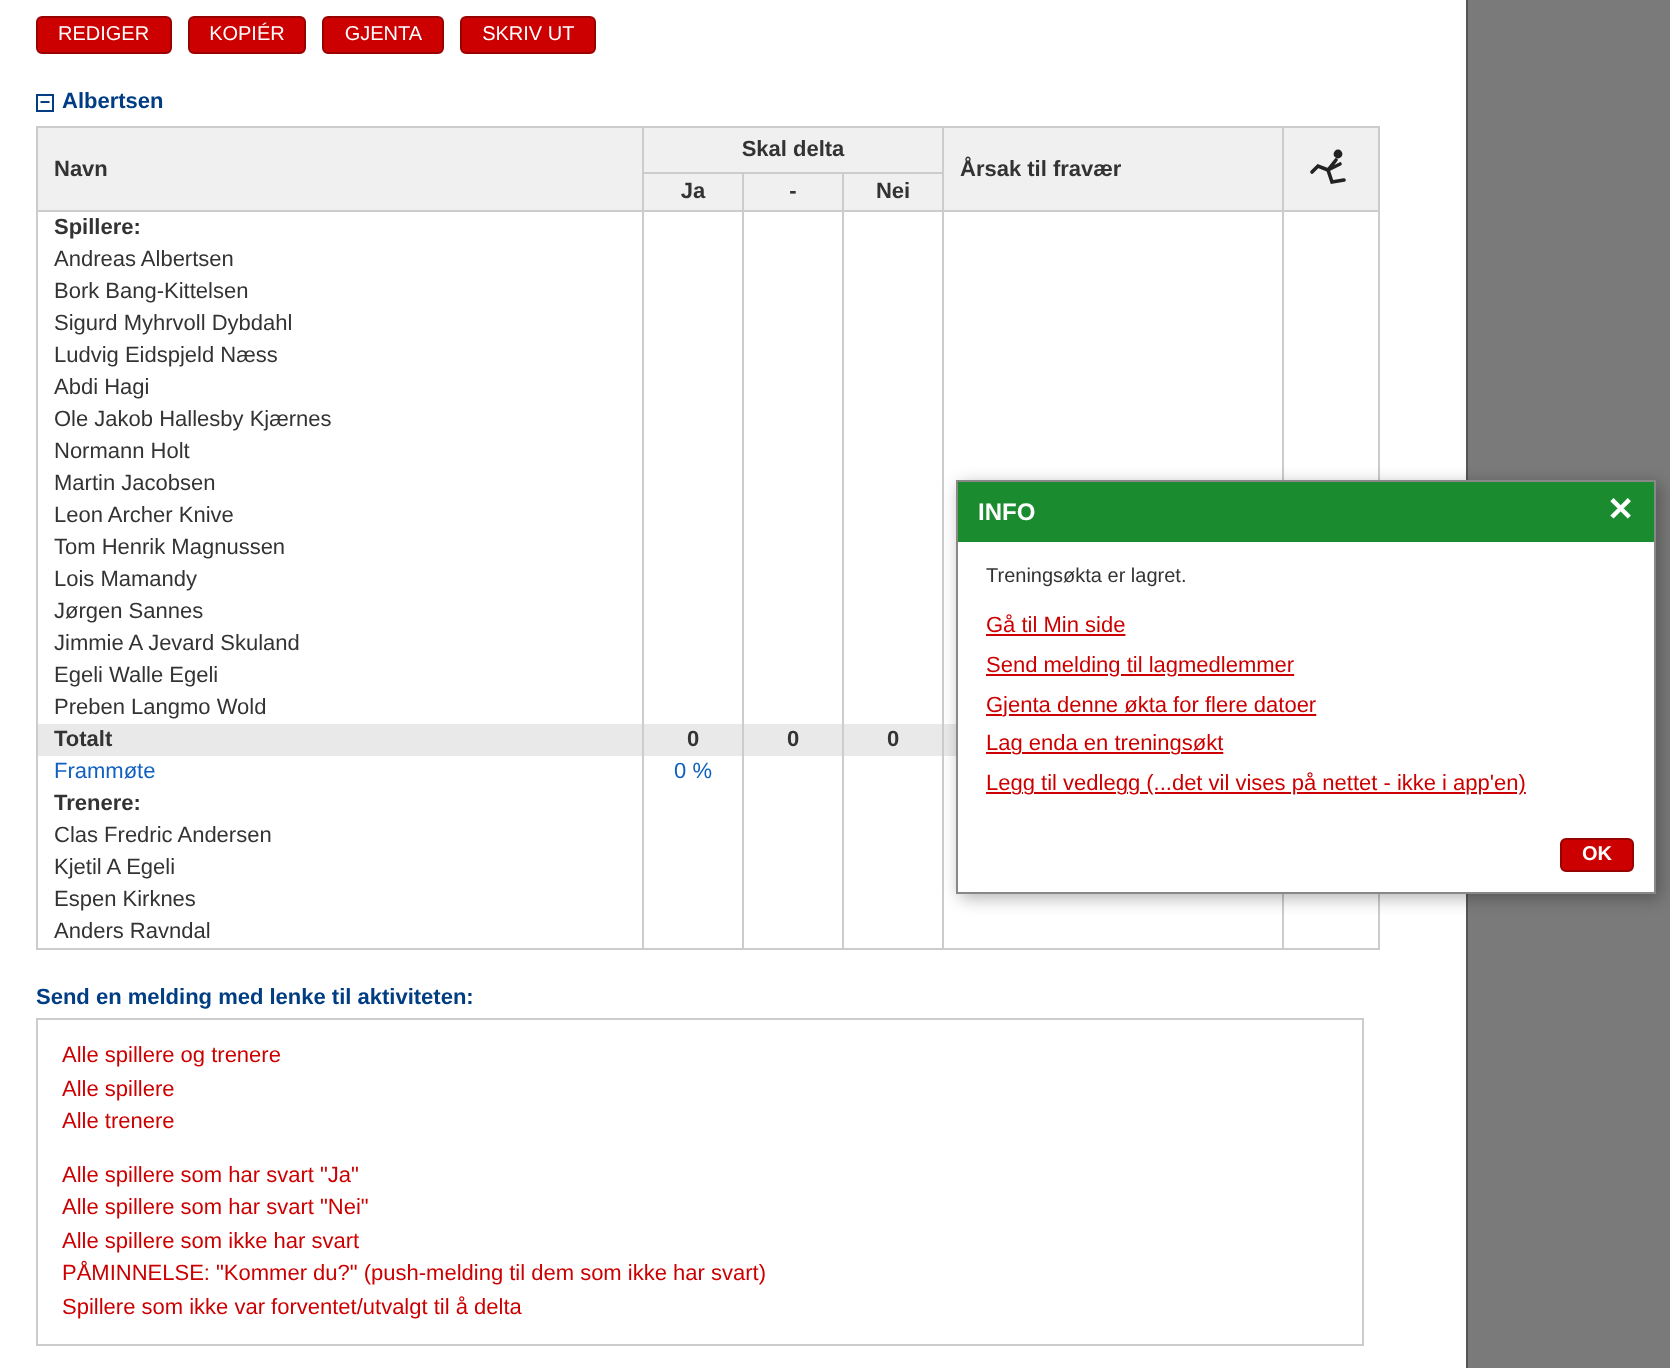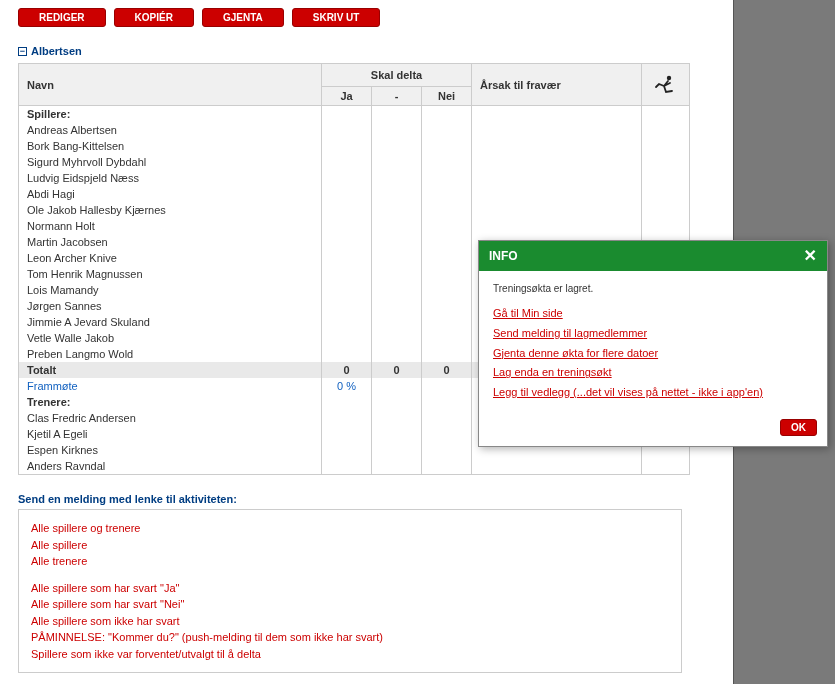--- a/index.html
+++ b/index.html
@@ -1,19 +1,19 @@
 <!DOCTYPE html>
 <html><head>
 <meta charset="utf-8">
 <style>
 * { box-sizing: border-box; margin: 0; padding: 0; }
 body { font-family: Verdana, Arial, sans-serif; font-size: 11px; color: #333; background: #fff; width: 835px; height: 684px; position: relative; overflow: hidden; }
 .content { padding: 8px 18px; }
 .toolbar { display: flex; gap: 8px; margin-bottom: 18px; }
-.red-btn { background: #c00; color: #fff; border: 1px solid #900; border-radius: 3px; padding: 3px 20px; font-size: 10px; font-weight: bold; cursor: pointer; }
+.red-btn { background: #c00; color: #fff; border: 1px solid #900; border-radius: 3px; padding: 3px 10px; font-size: 10px; font-weight: normal; cursor: pointer; }
 .section-title { color: #003d82; font-weight: bold; font-size: 11px; margin-bottom: 6px; display: flex; align-items: center; gap: 4px; }
 .collapse-icon { width: 9px; height: 9px; border: 1px solid #003d82; display: inline-flex; align-items: center; justify-content: center; font-size: 9px; line-height: 1; color: #003d82; }
 table.participation { width: 672px; border-collapse: collapse; border: 1px solid #ccc; }
 table.participation th { background: #f0f0f0; border: 1px solid #ccc; padding: 5px 8px; font-size: 11px; font-weight: bold; text-align: left; }
 table.participation th.center { text-align: center; }
 table.participation td { padding: 2px 8px; font-size: 11px; border-left: 1px solid #ccc; border-right: 1px solid #ccc; }
 table.participation tr.head2 th { padding: 3px 8px; }
 .col-ja, .col-dash, .col-nei { width: 50px; text-align: center; }
 .col-reason { width: 170px; }
 .col-icon { width: 48px; text-align:center; }
@@ -182,21 +182,21 @@
         </tr>
         <tr>
           <td>Jimmie A Jevard Skuland</td>
           <td></td>
           <td></td>
           <td></td>
           <td></td>
           <td></td>
         </tr>
         <tr>
-          <td>Vetle Walle Jakob</td>
+          <td>Egeli Walle Egeli</td>
           <td></td>
           <td></td>
           <td></td>
           <td></td>
           <td></td>
         </tr>
         <tr>
           <td>Preben Langmo Wold</td>
           <td></td>
           <td></td>

